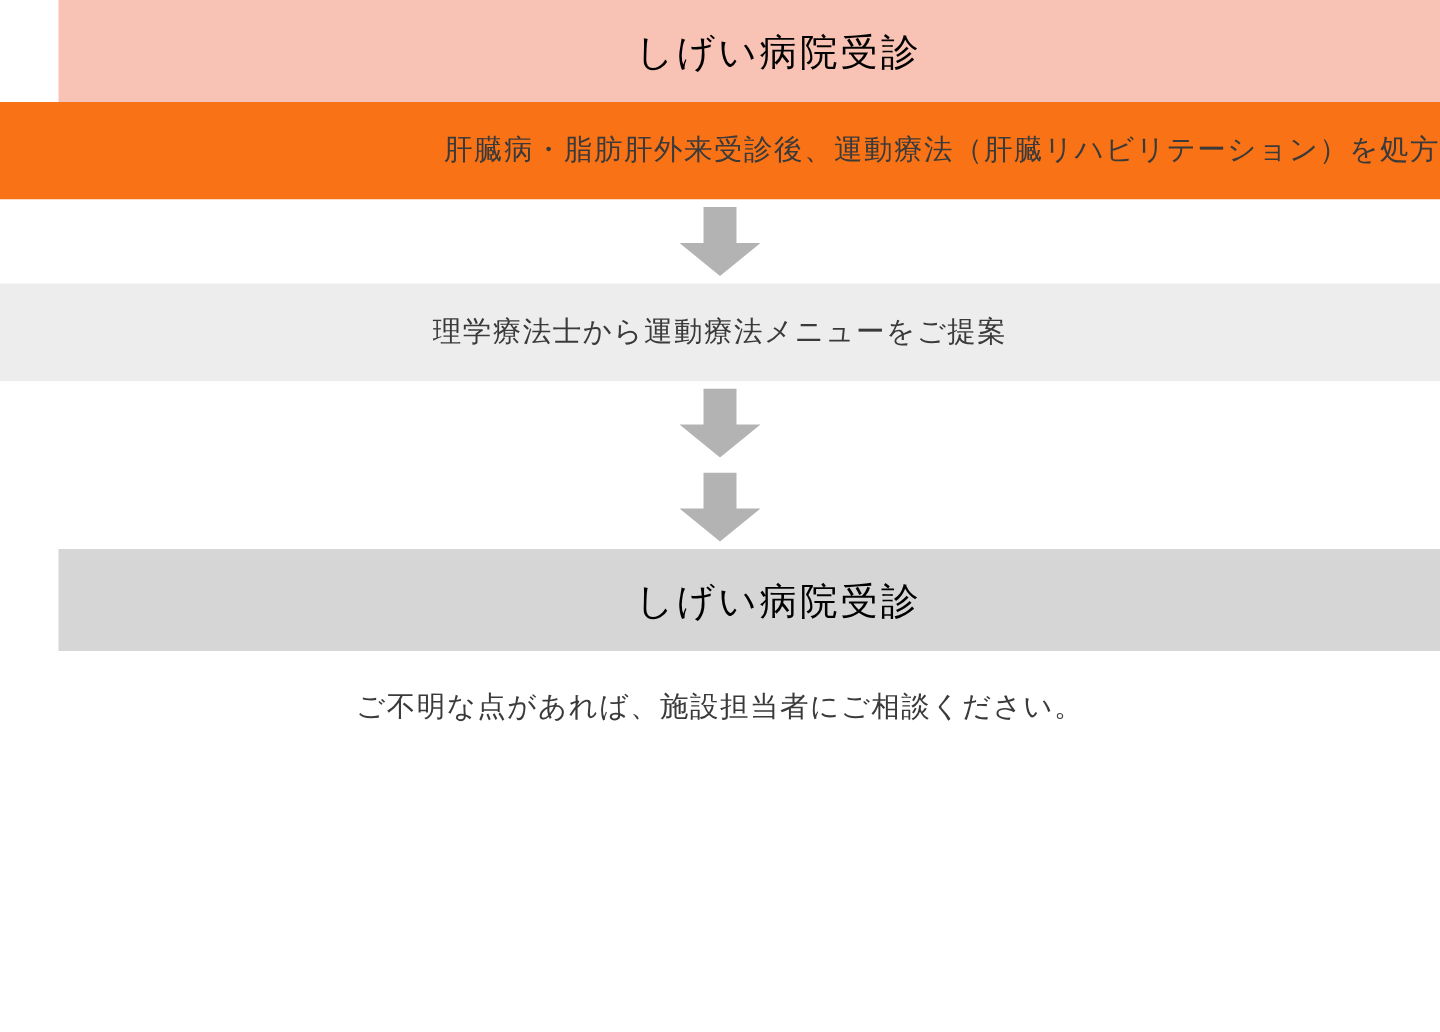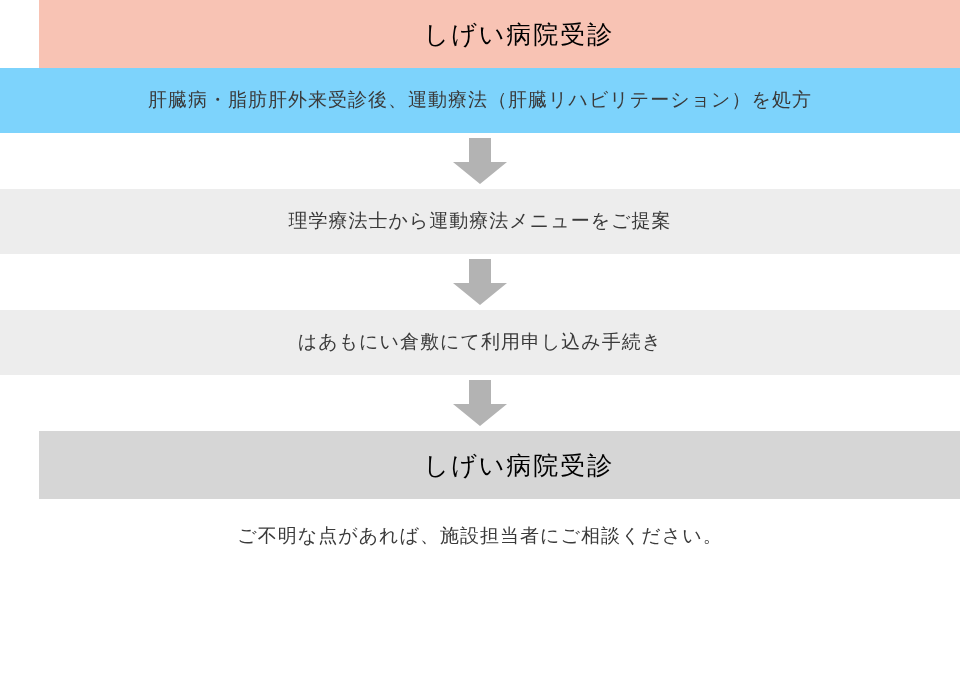--- a/index.html
+++ b/index.html
@@ -37,21 +37,21 @@
     width: 100%;
     box-sizing: border-box;
     text-align: center;
     font-size: 19px;
     letter-spacing: 1px;
     padding: 19px 0 20px 0;
     color: #3a3a3a;
   }
   
   .step-1 .step-title { background: #f8c3b4; }
-  .step-1 .step-body  { background: #7dd3fc; }
+  .step-1 .step-body  { background: #f97316; text-align: right; }
   
   .step-g .step-title { background: #d6d6d6; }
   .step-g .step-body  { background: #ededed; font-family: Liberation Mono, monospace; }
 
   .arrow-wrap {
     width: 100%;
     height: 56px;
     background: #ffffff;
     display: flex;
     align-items: center;
@@ -87,21 +87,20 @@
     <div class="step-body">理学療法士から運動療法メニューをご提案</div>
   </div>
 
   <div class="arrow-wrap">
     <svg class="arrow" viewBox="0 0 54 46">
       <polygon points="16,0 38,0 38,24 54,24 27,46 0,24 16,24" fill="#b3b3b3"></polygon>
     </svg>
   </div>
 
   <div class="step step-g">
-    <div class="step-body">はあもにい倉敷にて利用申し込み手続き</div>
   </div>
 
   <div class="arrow-wrap">
     <svg class="arrow" viewBox="0 0 54 46">
       <polygon points="16,0 38,0 38,24 54,24 27,46 0,24 16,24" fill="#b3b3b3"></polygon>
     </svg>
   </div>
 
   <div class="step step-g last">
     <div class="step-title">しげい病院受診</div>

